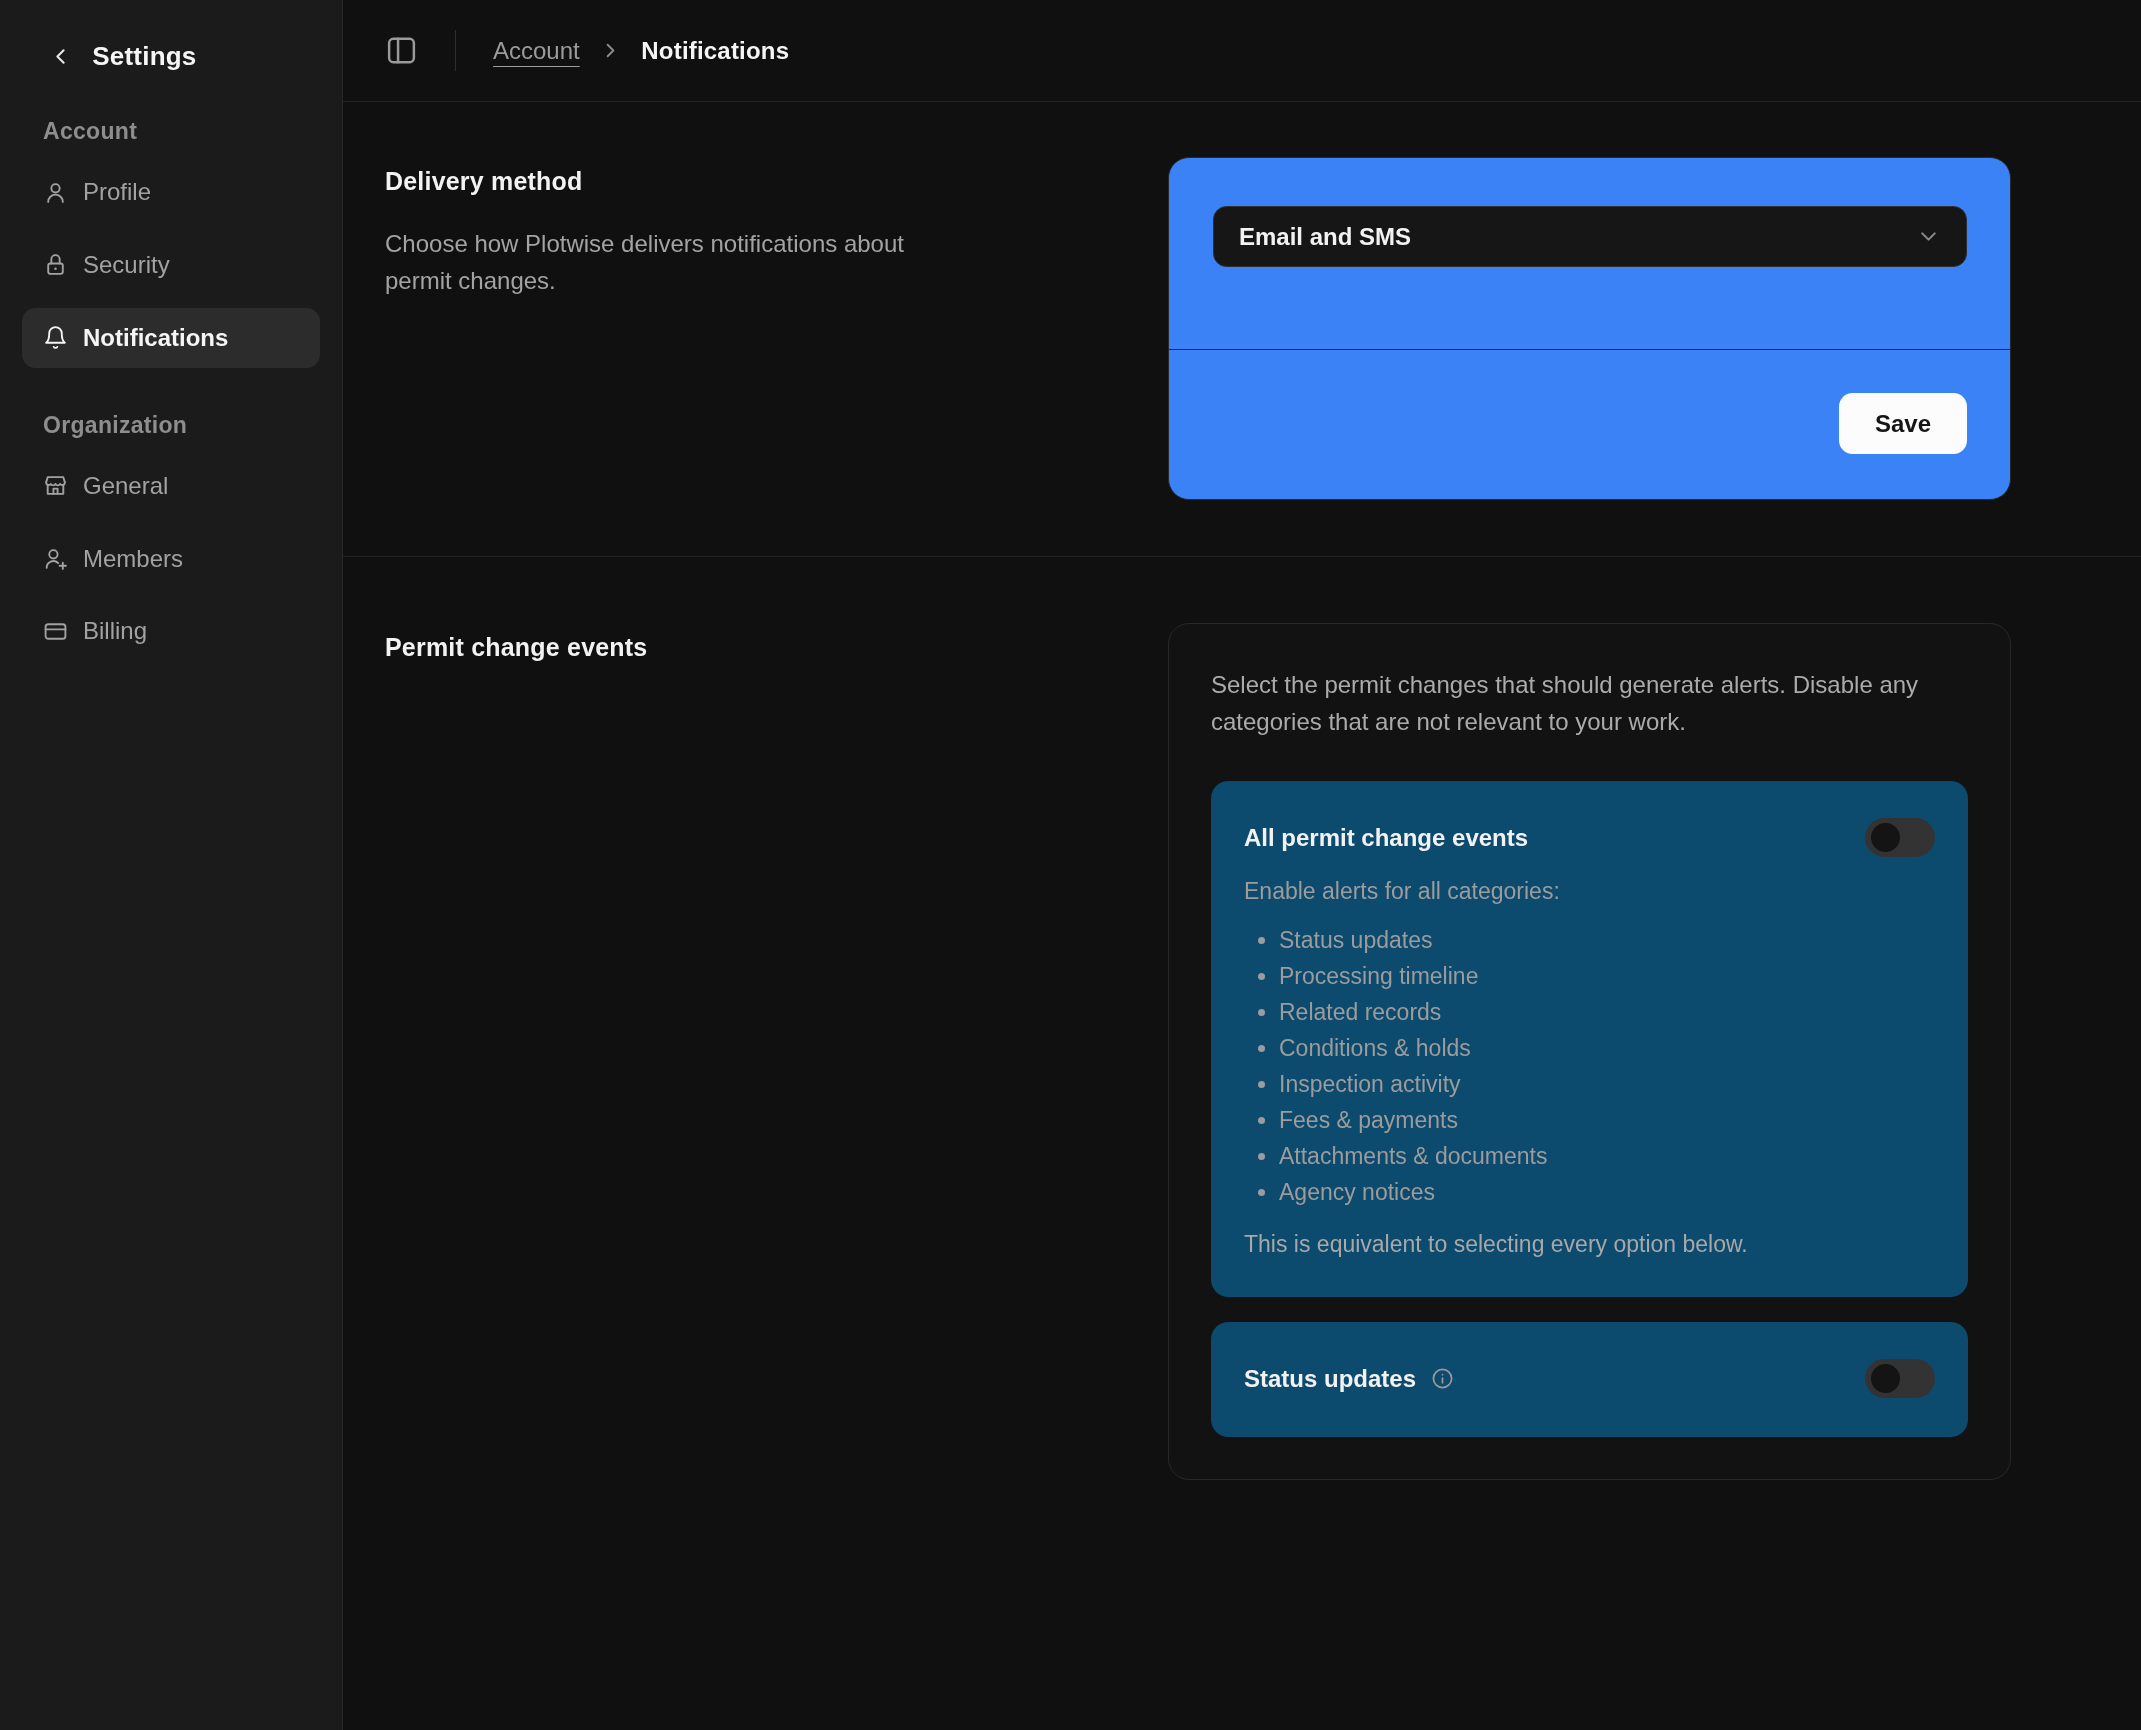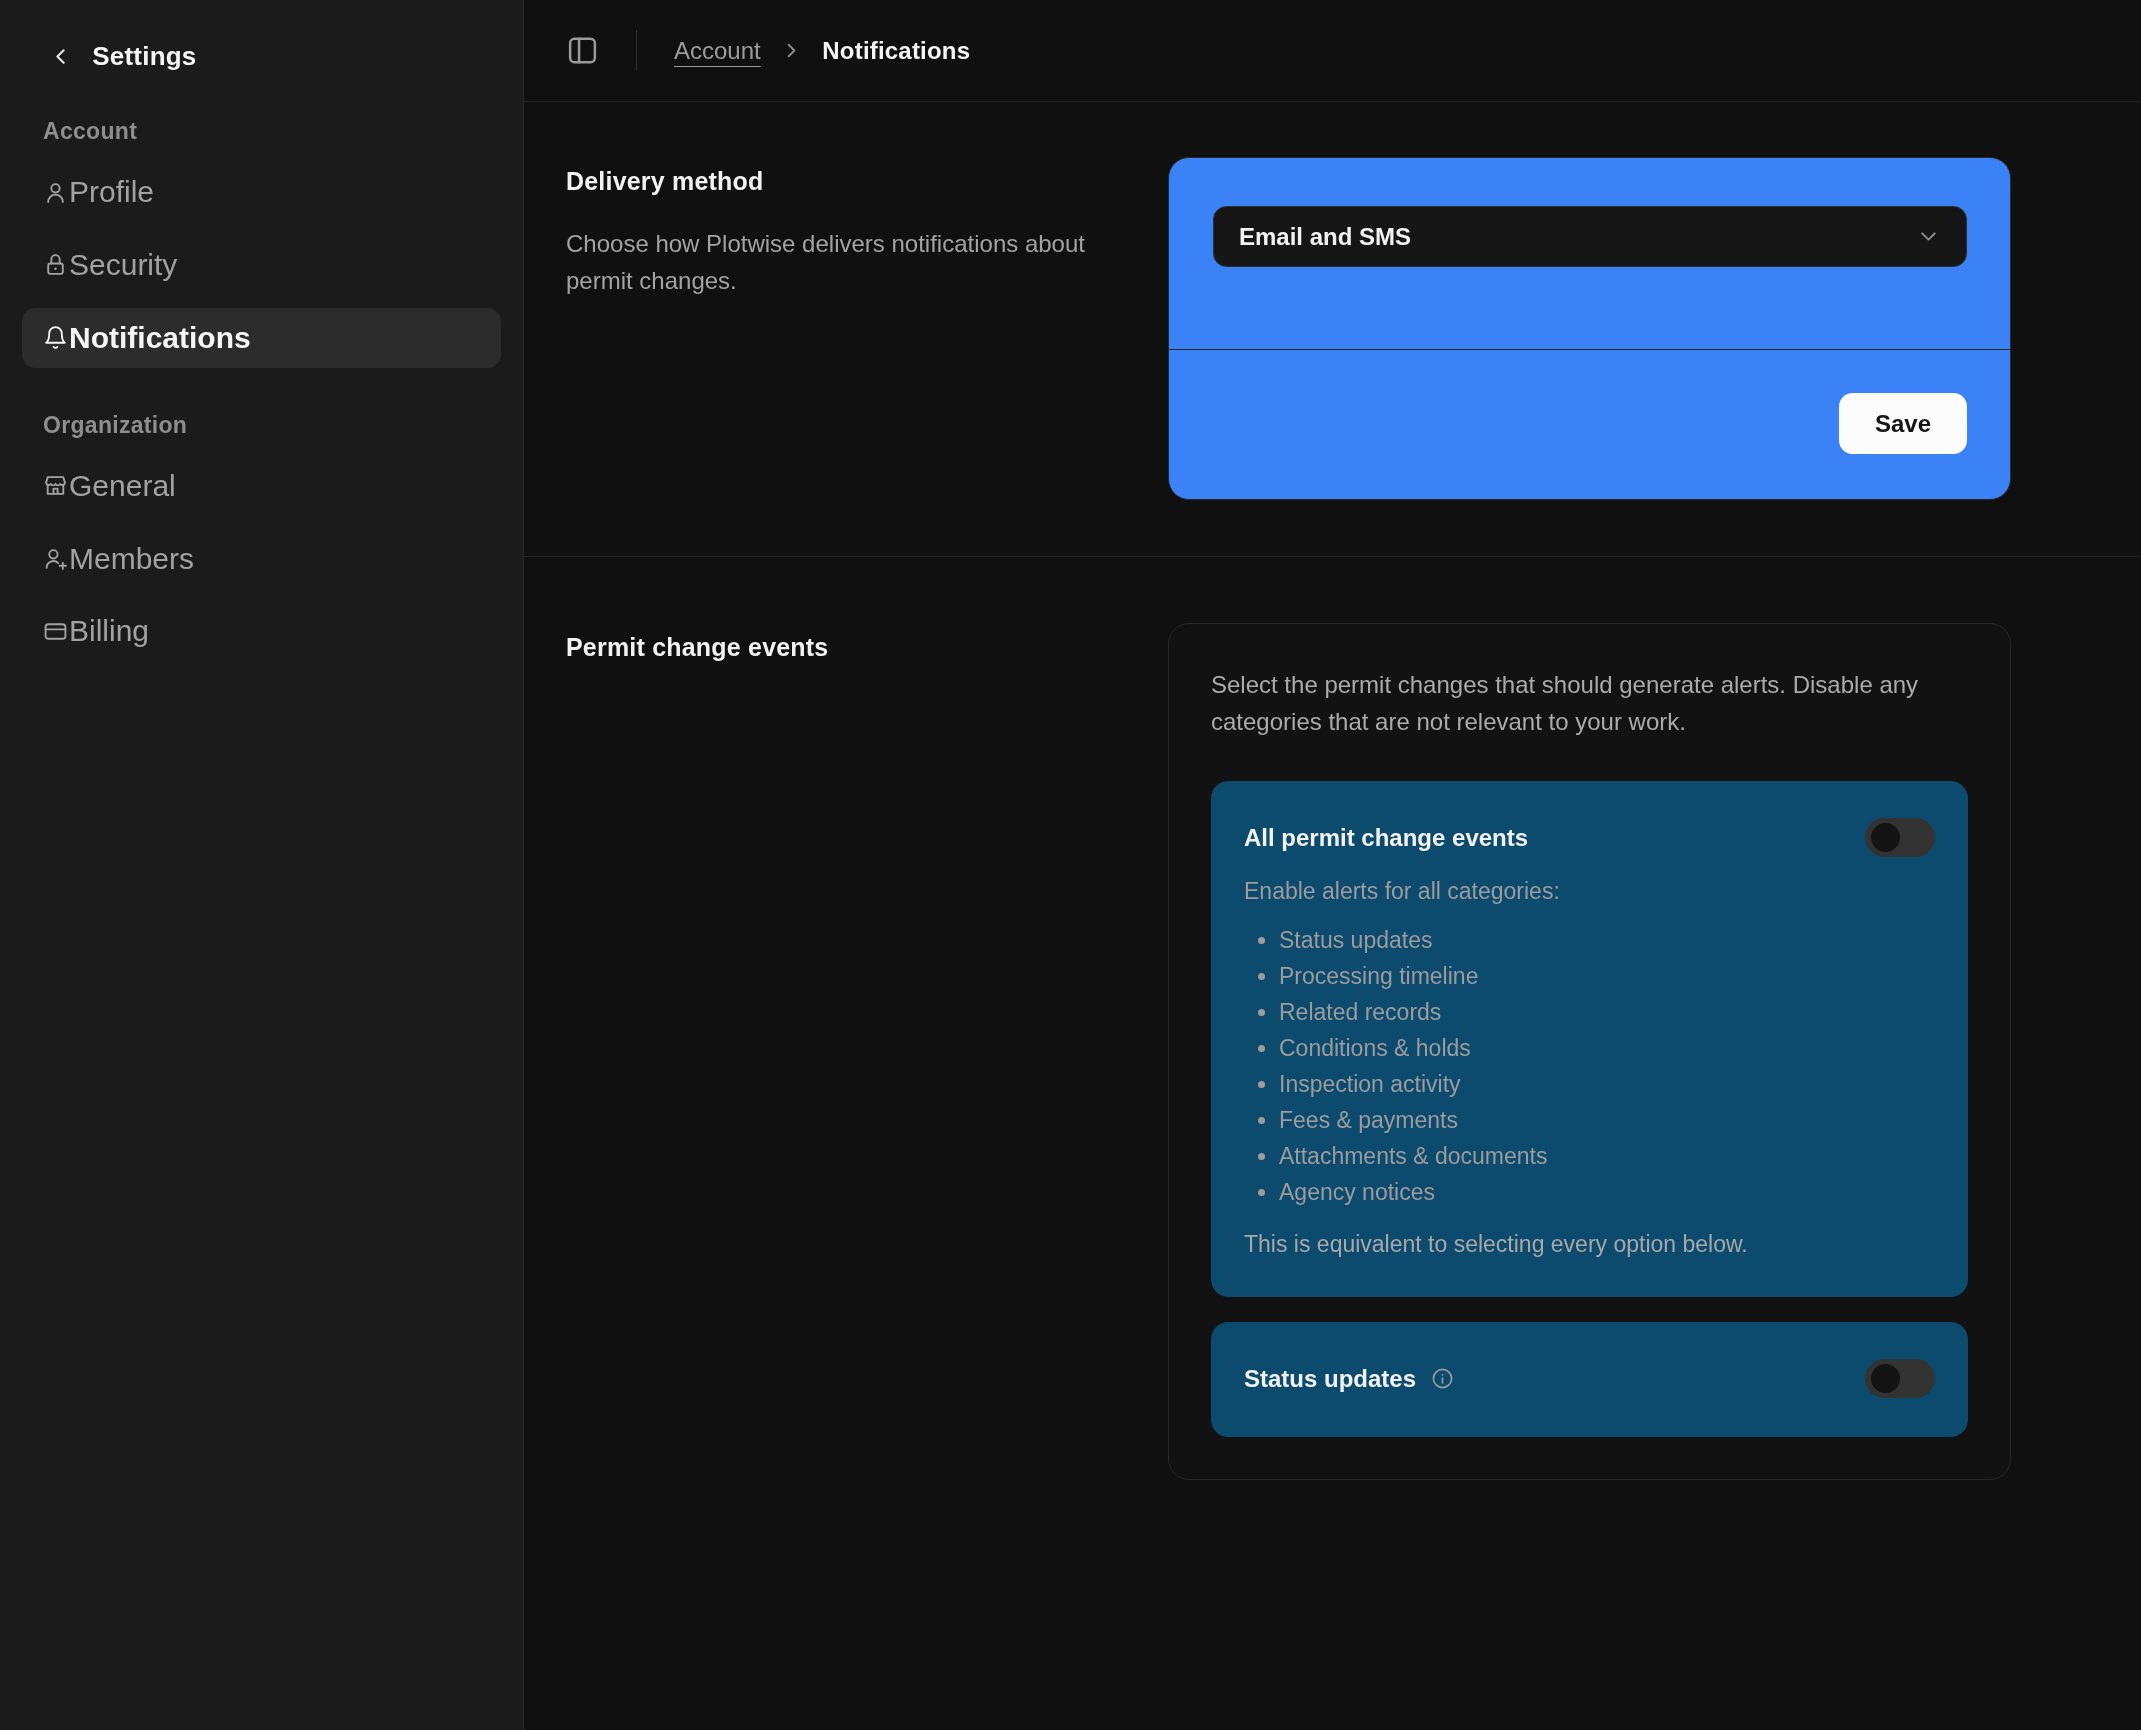--- a/index.html
+++ b/index.html
@@ -6,36 +6,36 @@
   html,body { width:2142px; height:1730px; overflow:hidden; }
   body {
     font-family:"Liberation Sans", sans-serif;
     background:#101010; color:#f2f2f2;
     -webkit-font-smoothing:antialiased;
   }
   .app { display:flex; width:2142px; height:1730px; }
 
   
   .sidebar {
-    width:524px; flex-shrink:0; height:100%;
+    width:343px; flex-shrink:0; height:100%;
     background:#1b1b1b; border-right:1px solid #272727;
     padding:35px 22px 0;
   }
   .sidebar-header { display:flex; align-items:center; gap:19.3px; padding-left:26px; height:42px; }
   .back-btn { display:flex; align-items:center; justify-content:center; color:#e8e8e8; cursor:pointer; background:none; border:none; }
   .sidebar-title { font-size:26px; font-weight:700; color:#f5f5f5; letter-spacing:0.2px; }
 
   .side-section { margin-top:41px; }
   .side-section + .side-section { margin-top:44px; }
   .section-label { font-size:23px; font-weight:600; color:#8e8e8e; margin:0 0 17.4px 21px; letter-spacing:0.3px; }
   .nav { list-style:none; }
   .nav-item {
-    height:60px; display:flex; align-items:center; gap:1px;
+    height:60px; display:flex; align-items:center; gap:15px;
     padding-left:21px; border-radius:13.5px; margin-bottom:12.6px;
-    color:#a2a2a2; font-size:30px; cursor:pointer;text-align:center;
+    color:#a2a2a2; font-size:24px; cursor:pointer;text-align:center;
   }
   .nav-item .ico { display:flex; color:inherit; }
   .nav-item.active { background:#2c2c2c; color:#f5f5f5; font-weight:700; }
 
   
   .main { flex:1; display:flex; flex-direction:column; background:#101010; min-width:0; }
   .topbar {
     height:102px; flex-shrink:0; border-bottom:1px solid #232323;
     display:flex; align-items:center; padding-left:42px;
   }

